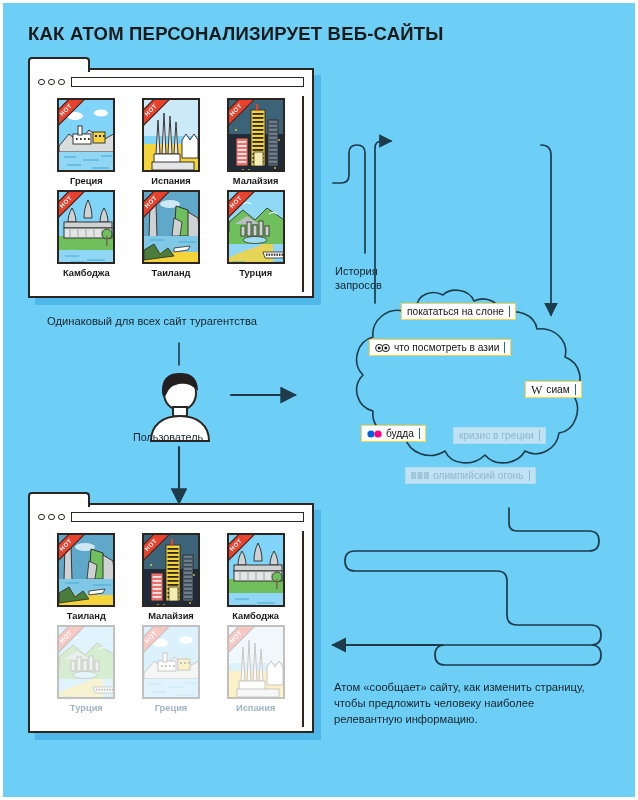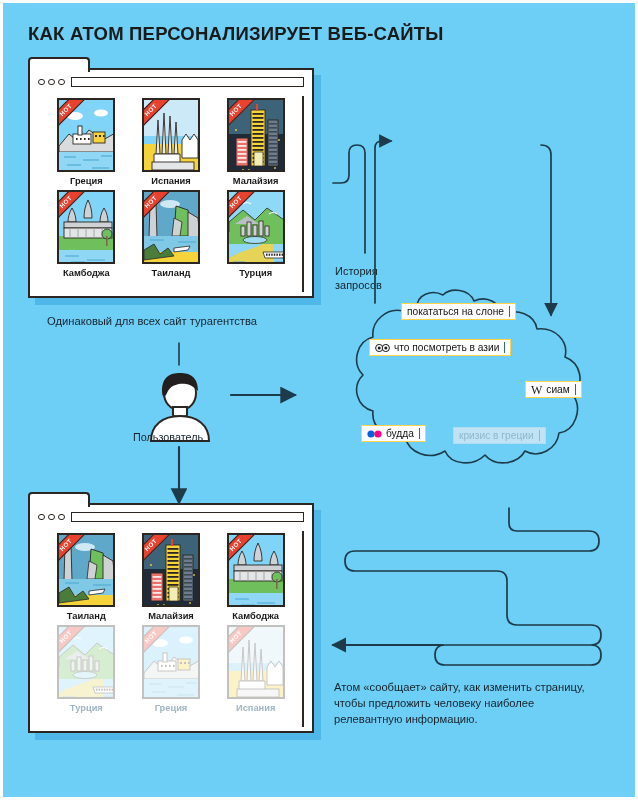--- a/index.html
+++ b/index.html
@@ -747,17 +747,28 @@
       </span>
       <span>будда</span>
       <span class="caret"></span>
     </div>
 
     <div class="tag dim" style="left:128px; top:138px;">
       <span>кризис в греции</span>
       <span class="caret"></span>
     </div>
 
+    <div class="tag dim" style="left:80px; top:178px;">
+      <span class="ico">
+        <svg width="18" height="7" viewBox="0 0 18 7">
+          <rect x="0" y="0" width="5" height="7" fill="#9fc6da"></rect>
+          <rect x="6.5" y="0" width="5" height="7" fill="#9fc6da"></rect>
+          <rect x="13" y="0" width="5" height="7" fill="#9fc6da"></rect>
+        </svg>
+      </span>
+      <span>олимпийский огонь</span>
+      <span class="caret"></span>
+    </div>
   </div>
 
   <div id="explain">Атом «сообщает» сайту, как изменить страницу, чтобы предложить человеку наиболее релевантную информацию.</div>
 
 </div>
 
 </body></html>

